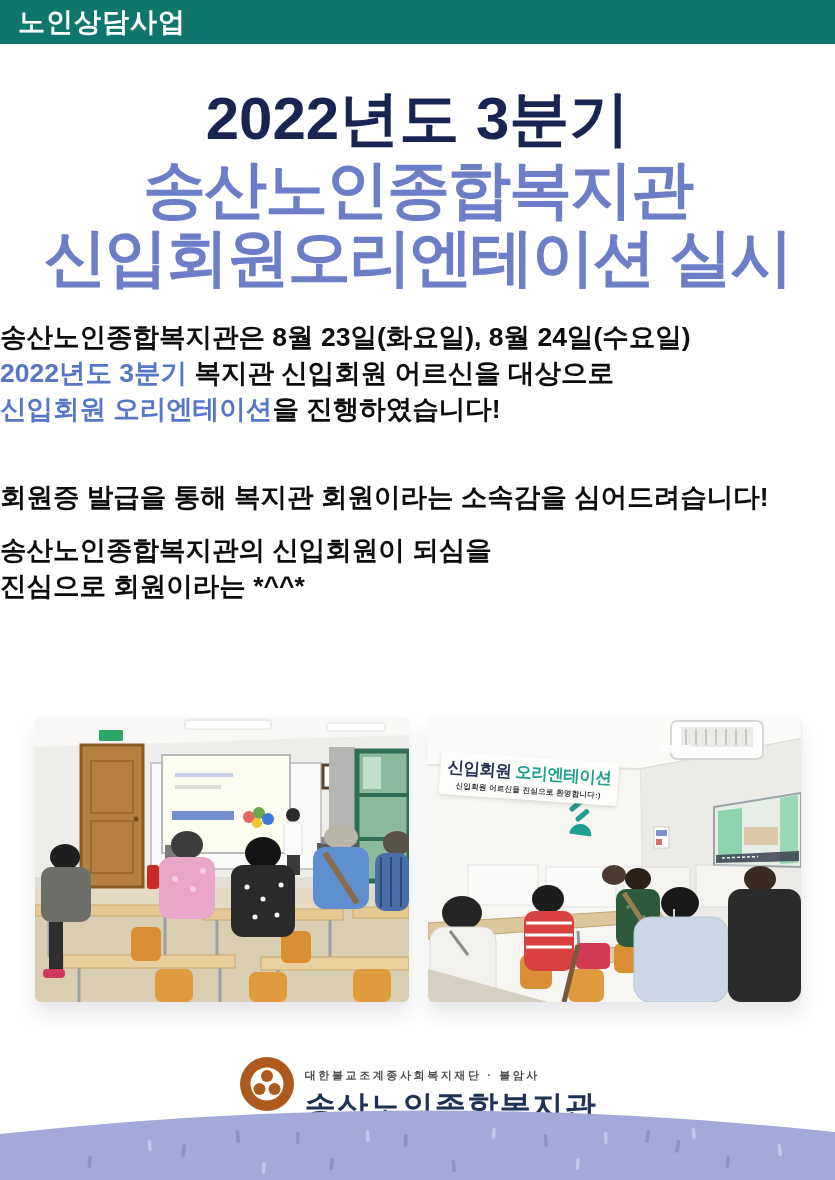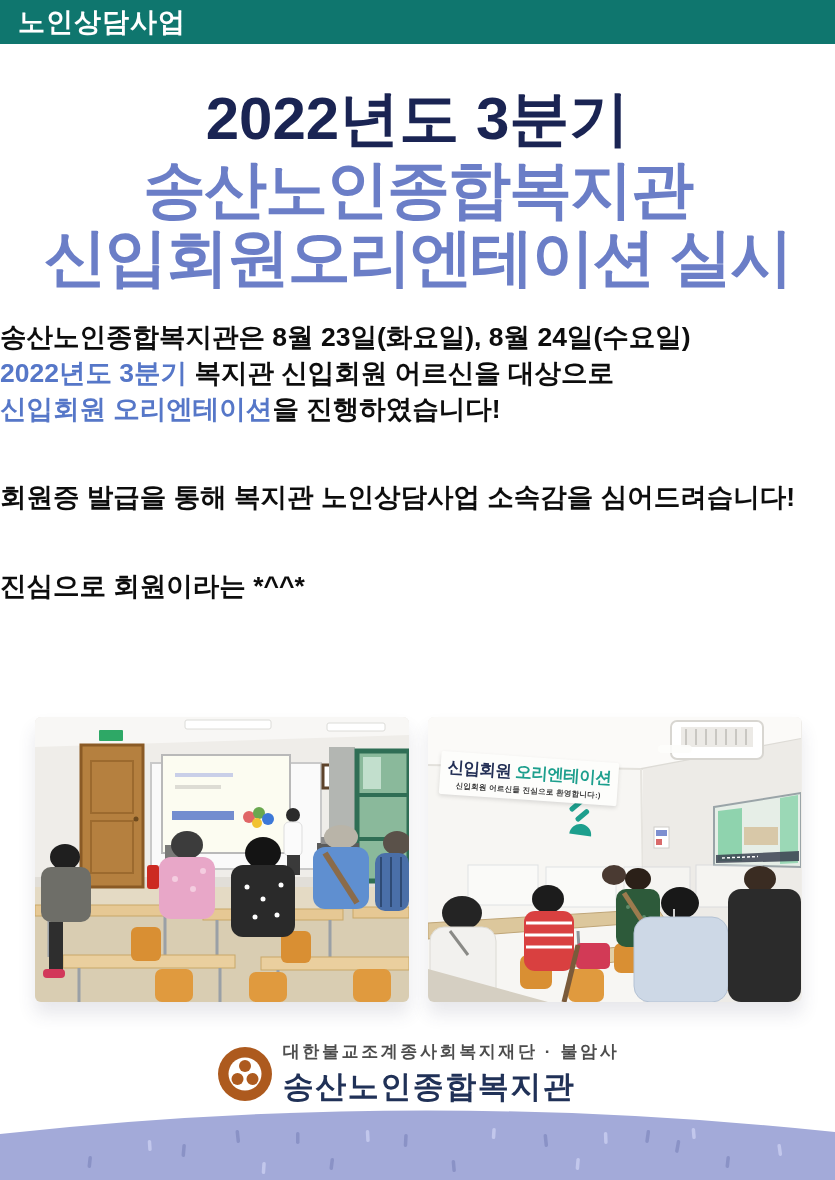--- a/index.html
+++ b/index.html
@@ -44,21 +44,21 @@
   .pb-line1 { font-size:16.5px; font-weight:900; letter-spacing:-0.5px; white-space:nowrap; }
   .pb-dark { color:#232f55; }
   .pb-teal { color:#1d9f8d; }
   .pb-sub { font-size:7.5px; color:#3a3a3a; margin-top:2px; font-weight:700; letter-spacing:0.3px; }
   
   .footer-logo {
     position:absolute; top:1040px; left:0; width:835px;
     display:flex; justify-content:center; align-items:center; gap:9px;
   }
   .logo-text { display:flex; flex-direction:column; }
-  .org-small { font-size:17px; color:#4d4d4d; font-weight:700; letter-spacing:2.6px; margin-bottom:3px; }
+  .org-small { font-size:11px; color:#4d4d4d; font-weight:700; letter-spacing:2.6px; margin-bottom:3px;margin-top:28px; }
   .org-large { font-size:31px; font-weight:900; color:#203157; letter-spacing:1.5px; }
   
   .bottom-wave { position:absolute; left:0; bottom:0; width:835px; height:80px; }
 </style>
 </head>
 <body>
 
 <div class="poster">
 
   <div class="top-banner">
@@ -72,24 +72,24 @@
   </div>
 
   <div class="body-copy">
     <p>
       <span>송산노인종합복지관은 8월 23일(화요일), 8월 24일(수요일)</span><br>
       <span class="hl">2022년도 3분기</span><span> 복지관 신입회원 어르신을 대상으로</span><br>
       <span class="hl">신입회원 오리엔테이션</span><span>을 진행하였습니다!</span>
     </p>
     <p>
       <br>
-      <span>회원증 발급을 통해 복지관 노인상담사업 소속감을 심어드려습니다!</span>
+      <span>회원증 발급을 통해 복지관 회원이라는 소속감을 심어드려습니다!</span>
     </p>
     <p>
-      <br>
+      <span>송산노인종합복지관의 신입회원이 되심을</span><br>
       <span>진심으로 회원이라는 *^^*</span>
     </p>
   </div>
 
   <div class="photos">
 
     <div class="photo">
       <svg width="374" height="285" viewBox="0 0 374 285">
 
         <rect x="0" y="0" width="374" height="285" fill="#efede9"></rect>

